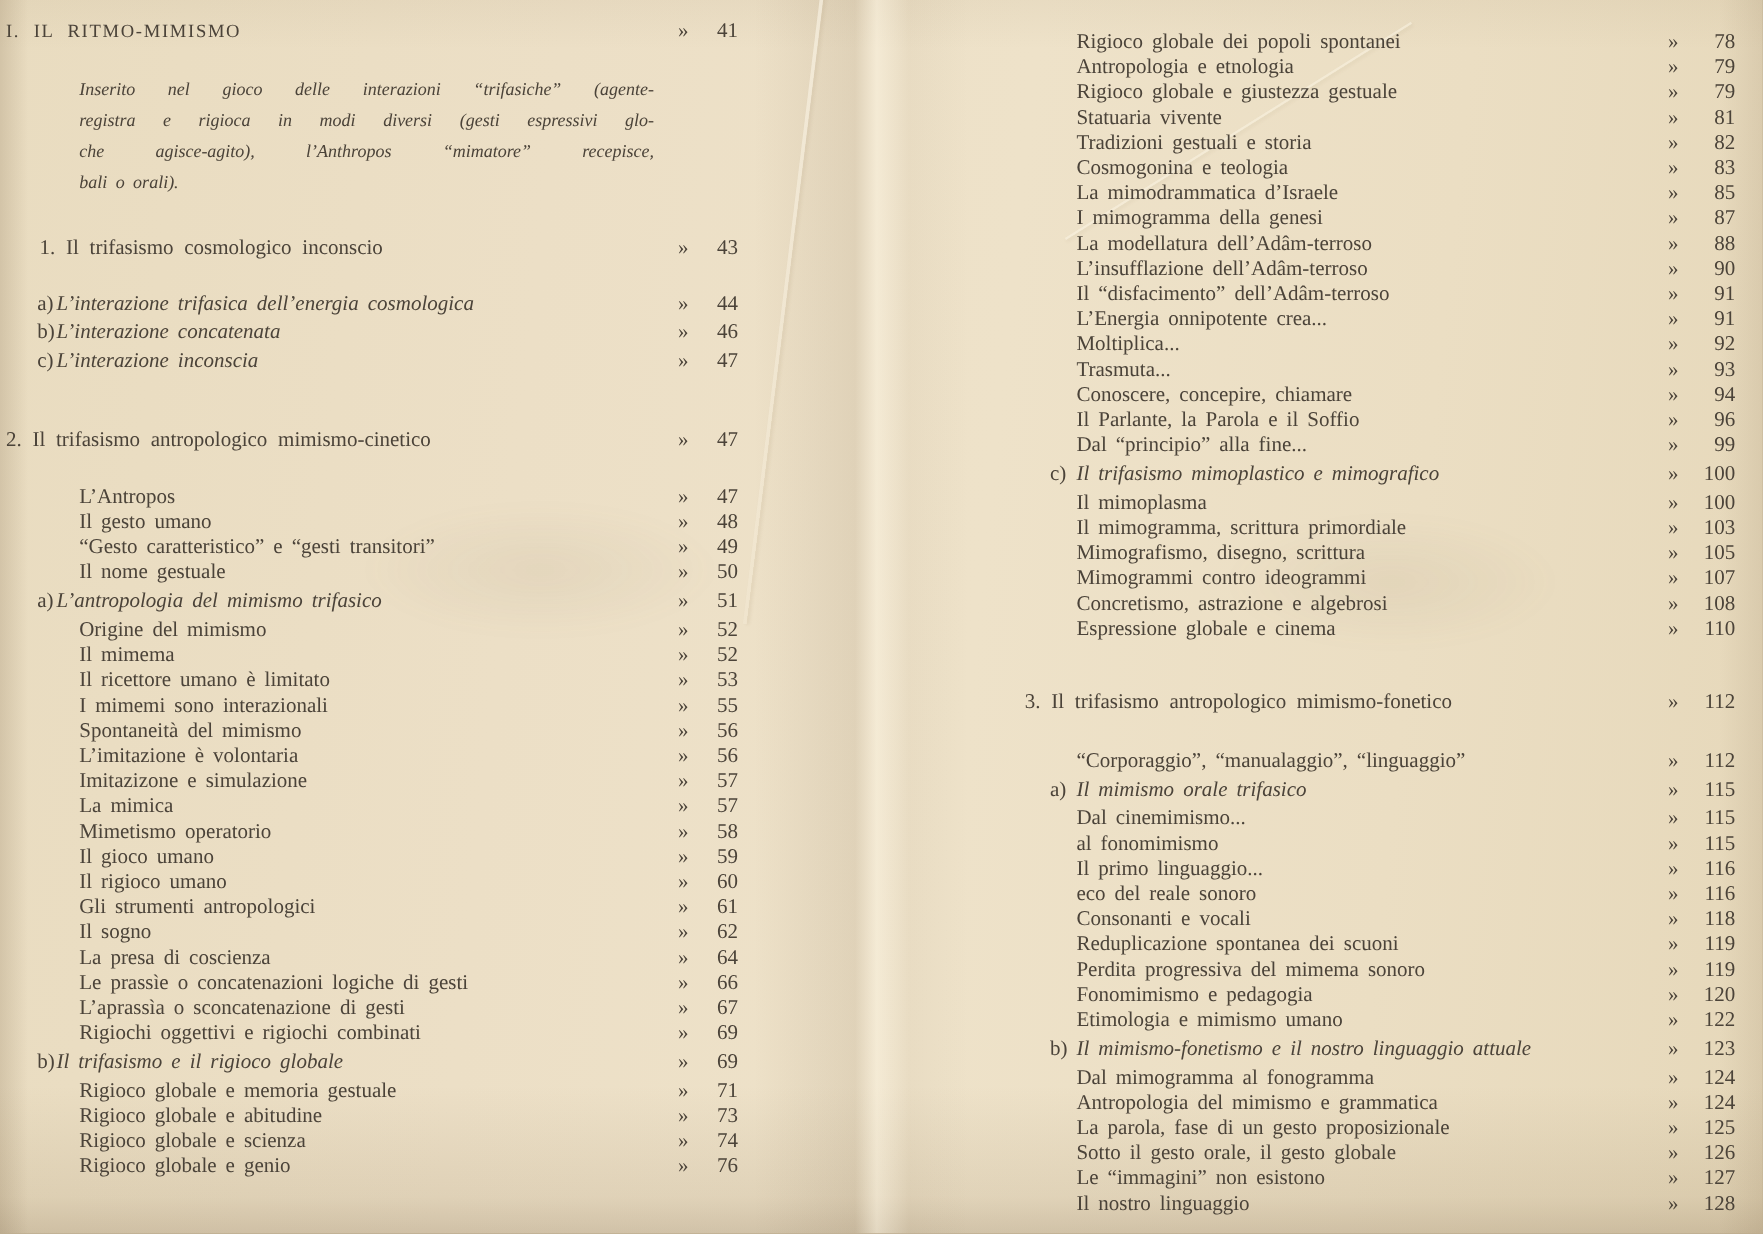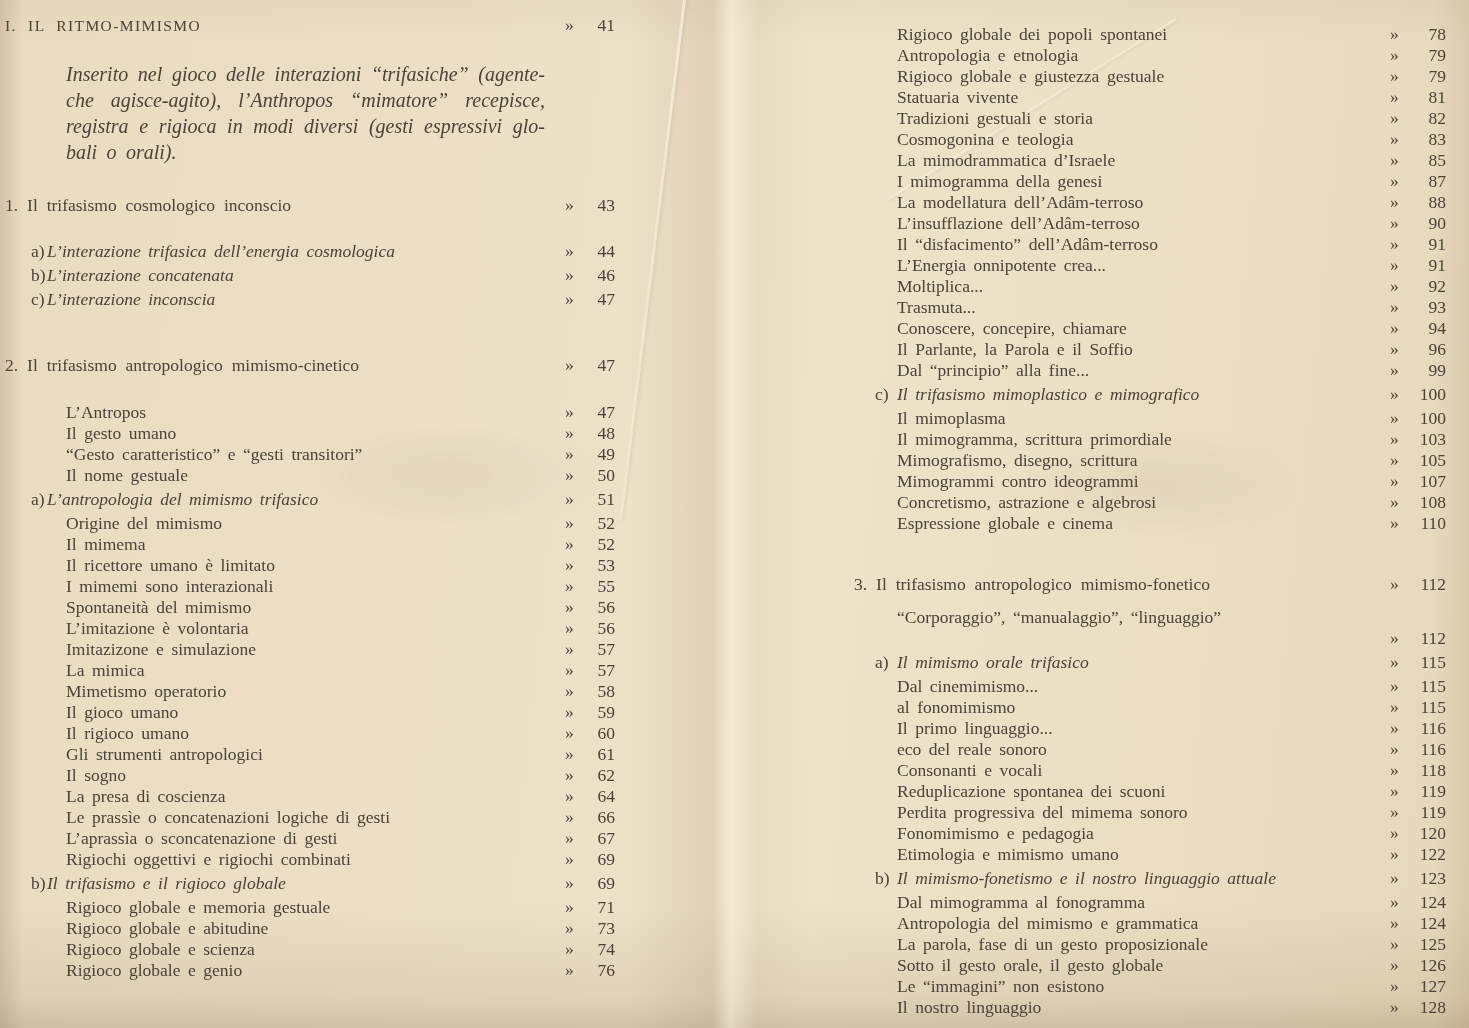--- a/index.html
+++ b/index.html
@@ -34,21 +34,21 @@
   .row.letter .marker{flex:none;margin-left:var(--ind-letter);width:var(--marker-w);}
   .row.letter .label{font-style:italic;}
   .row.item .label{margin-left:var(--ind-item);}
   .pagebox{flex:none;margin-left:auto;width:var(--pbw);display:flex;justify-content:space-between;}
   .pagebox .num{text-align:right;}
 
   #page-header{display:flex;align-items:baseline;line-height:21px;}
   #page-header .label{font-size:15.5px;letter-spacing:1.4px;word-spacing:6px;white-space:nowrap;}
   #page-header .pagebox{font-size:17.5px;}
 
-  #intro{margin:25px 0 0 61px;width:479px;font-style:italic;font-size:20px;line-height:26px;word-spacing:.22em;}
+  #intro{margin:25px 0 0 61px;width:479px;font-style:italic;font-size:15px;line-height:26px;word-spacing:.22em;}
   #intro .jline{text-align:justify;text-align-last:justify;}
 </style>
 </head>
 <body>
 
 <div id="sheet">
   <div class="gutter"></div>
   <div class="crease-a"></div>
   <div class="crease-b"></div>
   <div class="ghost g1"></div>
@@ -57,26 +57,26 @@
   <div class="col" id="left-col">
     <div id="page-header">
       <span class="label">I. IL RITMO-MIMISMO</span>
       <span class="pagebox">
         <span class="sym">»</span>
         <span class="num">41</span>
       </span>
     </div>
     <div id="intro">
         <div class="jline">Inserito nel gioco delle interazioni “trifasiche” (agente-</div>
+        <div class="jline">registra e rigioca in modi diversi (gesti espressivi glo-</div>
         <div class="jline">che agisce-agito), l’Anthropos “mimatore” recepisce,</div>
-        <div class="jline">registra e rigioca in modi diversi (gesti espressivi glo-</div>
         <div class="">bali o orali).</div>
       </div>
     <div id="left-rows">
-        <div class="row section" style="margin-top: 30px;">
+        <div class="row section" style="margin-top: 30px; margin-left: 28px;">
           <span class="label">1. Il trifasismo cosmologico inconscio</span>
           <span class="pagebox">
             <span class="sym">»</span>
             <span class="num">43</span>
           </span>
         </div>
         <div class="row letter" style="margin-top: 25px;">
           <span class="marker">a)</span>
           <span class="label">L’interazione trifasica dell’energia cosmologica</span>
           <span class="pagebox">
@@ -472,21 +472,21 @@
             <span class="num">110</span>
           </span>
         </div>
         <div class="row section" style="margin-top: 40px; align-items: flex-end;">
           <span class="label">3. Il trifasismo antropologico mimismo-fonetico</span>
           <span class="pagebox">
             <span class="sym">»</span>
             <span class="num">112</span>
           </span>
         </div>
-        <div class="row item" style="margin-top: 12px; flex-direction: column;">
+        <div class="row item" style="margin-top: 28px;">
           <span class="label">“Corporaggio”, “manualaggio”, “linguaggio”</span>
           <span class="pagebox">
             <span class="sym">»</span>
             <span class="num">112</span>
           </span>
         </div>
         <div class="row letter">
           <span class="marker">a)</span>
           <span class="label">Il mimismo orale trifasico</span>
           <span class="pagebox">

